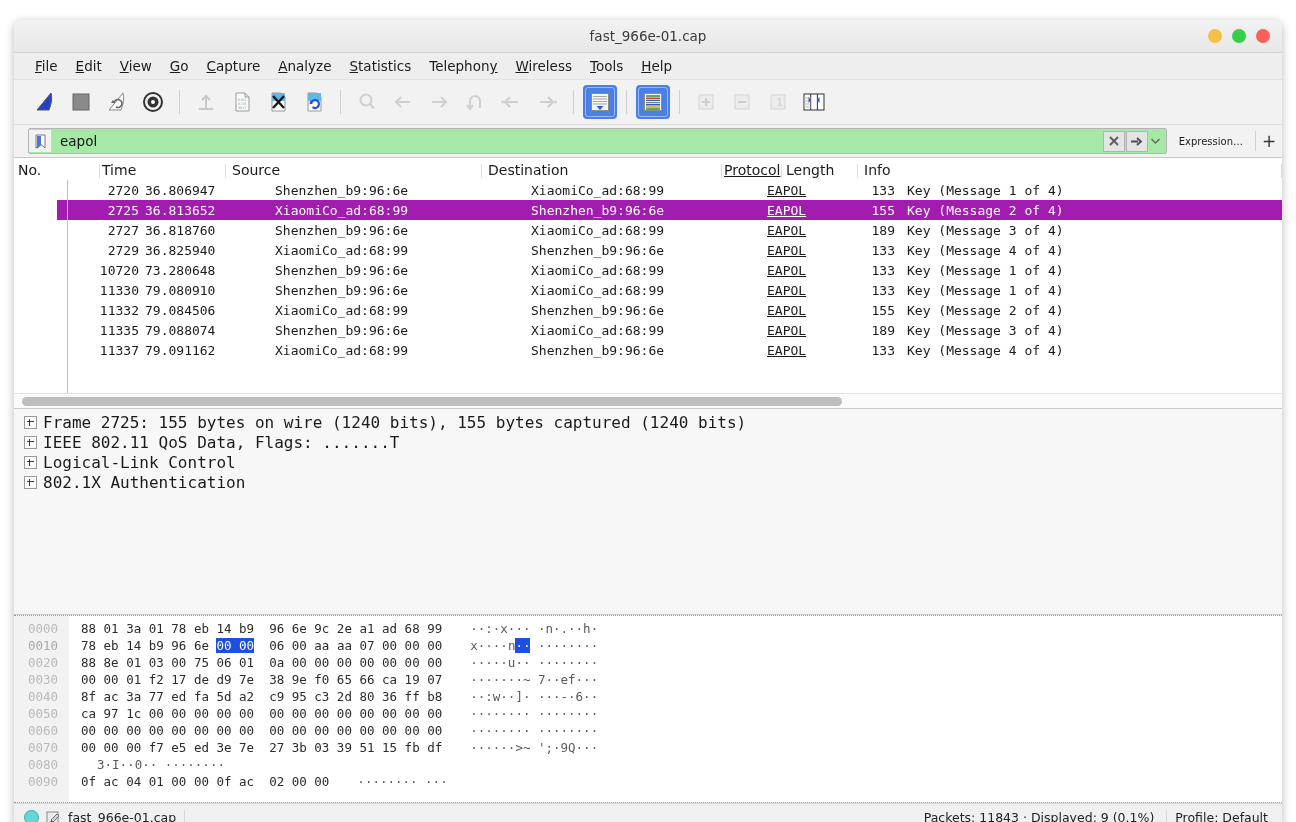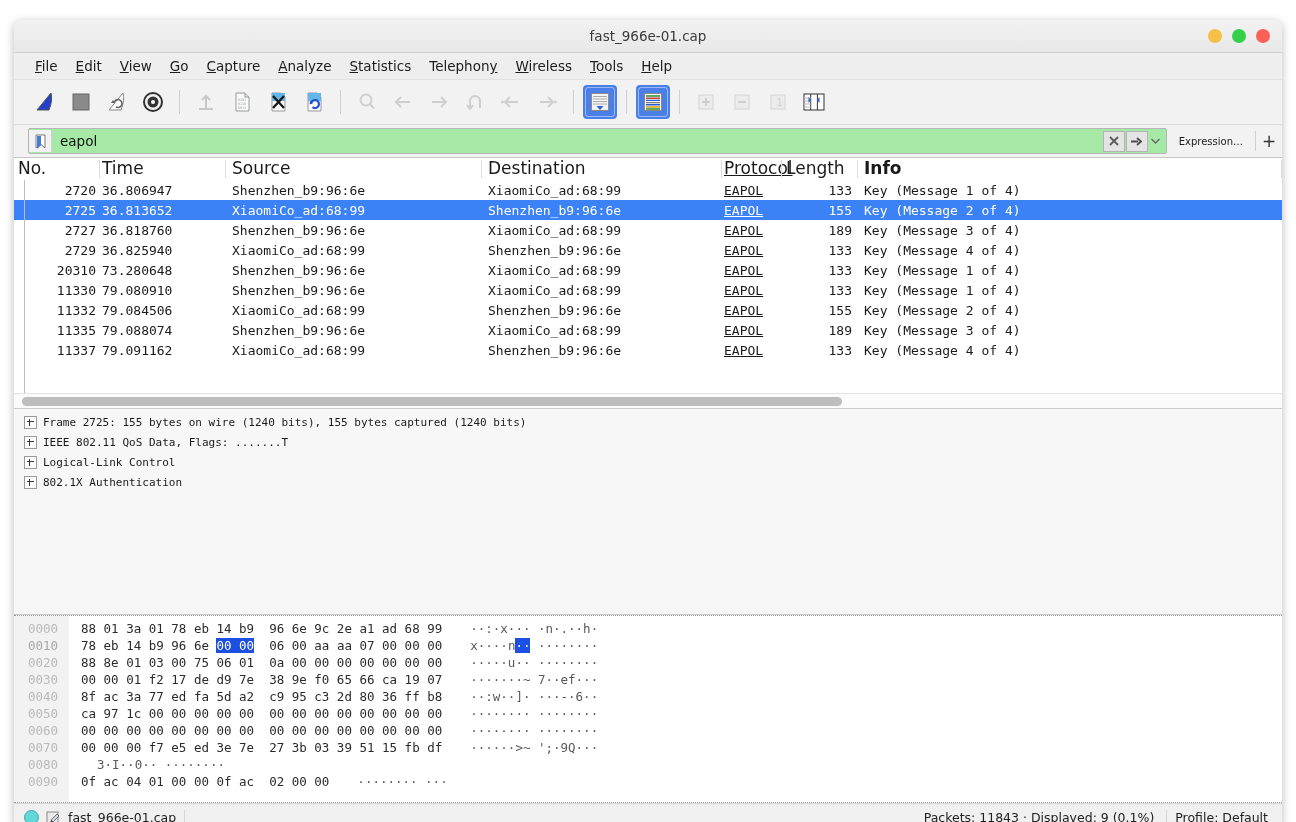--- a/index.html
+++ b/index.html
@@ -161,46 +161,47 @@
   }
   .plist-header {
     height: 22px;
     background: #ffffff;
     display: flex;
     align-items: flex-end;
     flex: 0 0 auto;
     position: relative;
   }
   .plist-header .hcell {
-    font-size: 17px;
+    font-size: 14px;
     color: #1a1a1a;
     padding-bottom: 2px;
     box-sizing: border-box;
     white-space: nowrap;
     position: relative;
   }
   .plist-header .hcell::after {
     content:""; position: absolute; right: 0; top: 2px; bottom: 2px;
     width: 1px; background: #dcdcdc;
   }
   .plist-rows {
     flex: 1 1 auto;
     position: relative;
     overflow: hidden;
+    margin-left: 43px;
   }
   .prow {
     height: 20px;
     display: flex;
     align-items: center;
     font-family: "DejaVu Sans Mono", monospace;
     font-size: 13px;
     color: #1a1a1a;
     white-space: nowrap;
   }
-  .prow.selected { background: #3b82f6; color: #ffffff; }
+  .prow.selected { background: #a21caf; color: #ffffff; }
   .cell { box-sizing: border-box; overflow: hidden; }
   .c-no    { width: 86px;  text-align: right; padding-right: 4px; }
   .c-time  { width: 126px; text-align: left;  padding-left: 2px; }
   .c-src   { width: 256px; padding-left: 6px; }
   .c-dst   { width: 240px; padding-left: 6px; }
   .c-proto { width: 60px;  padding-left: 2px; text-decoration: underline; }
   .c-len   { width: 76px;  text-align: right; padding-right: 6px; }
   .c-info  { flex: 1 1 auto; padding-left: 6px; }
   .tree-rail {
     position: absolute;
@@ -227,21 +228,21 @@
     background: #f7f7f7;
     border-bottom: 1px solid #cccccc;
     padding-top: 3px;
     overflow: hidden;
   }
   .drow {
     height: 20px;
     display: flex;
     align-items: center;
     font-family: "DejaVu Sans Mono", monospace;
-    font-size: 11px;
+    font-size: 16px;
     color: #1a1a1a;
     padding-left: 10px;
     white-space: nowrap;
   }
   .expander {
     width: 11px; height: 11px;
     border: 1px solid #9a9a9a;
     background: #fdfdfd;
     margin-right: 6px;
     position: relative;
@@ -539,21 +540,21 @@
   </div>
 
   <div class="packet-list">
     <div class="plist-header">
       <div class="hcell c-no" style="text-align:left;padding-left:4px;">No.</div>
       <div class="hcell c-time">Time</div>
       <div class="hcell c-src">Source</div>
       <div class="hcell c-dst">Destination</div>
       <div class="hcell c-proto">Protocol</div>
       <div class="hcell c-len" style="text-align:left;padding-left:4px;">Length</div>
-      <div class="hcell c-info" style="border:none;font-weight:bold;">Info</div>
+      <div class="hcell c-info" style="border:none;">Info</div>
     </div>
     <div class="plist-rows" id="plist-rows">
       <div class="tree-rail"></div>
     <div class="prow">
           <div class="cell c-no">2720</div>
           <div class="cell c-time">36.806947</div>
           <div class="cell c-src">Shenzhen_b9:96:6e</div>
           <div class="cell c-dst">XiaomiCo_ad:68:99</div>
           <div class="cell c-proto">EAPOL</div>
           <div class="cell c-len">133</div>
@@ -580,21 +581,21 @@
         <div class="prow">
           <div class="cell c-no">2729</div>
           <div class="cell c-time">36.825940</div>
           <div class="cell c-src">XiaomiCo_ad:68:99</div>
           <div class="cell c-dst">Shenzhen_b9:96:6e</div>
           <div class="cell c-proto">EAPOL</div>
           <div class="cell c-len">133</div>
           <div class="cell c-info">Key (Message 4 of 4)</div>
         </div>
         <div class="prow">
-          <div class="cell c-no">20310</div>
+          <div class="cell c-no">10720</div>
           <div class="cell c-time">73.280648</div>
           <div class="cell c-src">Shenzhen_b9:96:6e</div>
           <div class="cell c-dst">XiaomiCo_ad:68:99</div>
           <div class="cell c-proto">EAPOL</div>
           <div class="cell c-len">133</div>
           <div class="cell c-info">Key (Message 1 of 4)</div>
         </div>
         <div class="prow">
           <div class="cell c-no">11330</div>
           <div class="cell c-time">79.080910</div>

